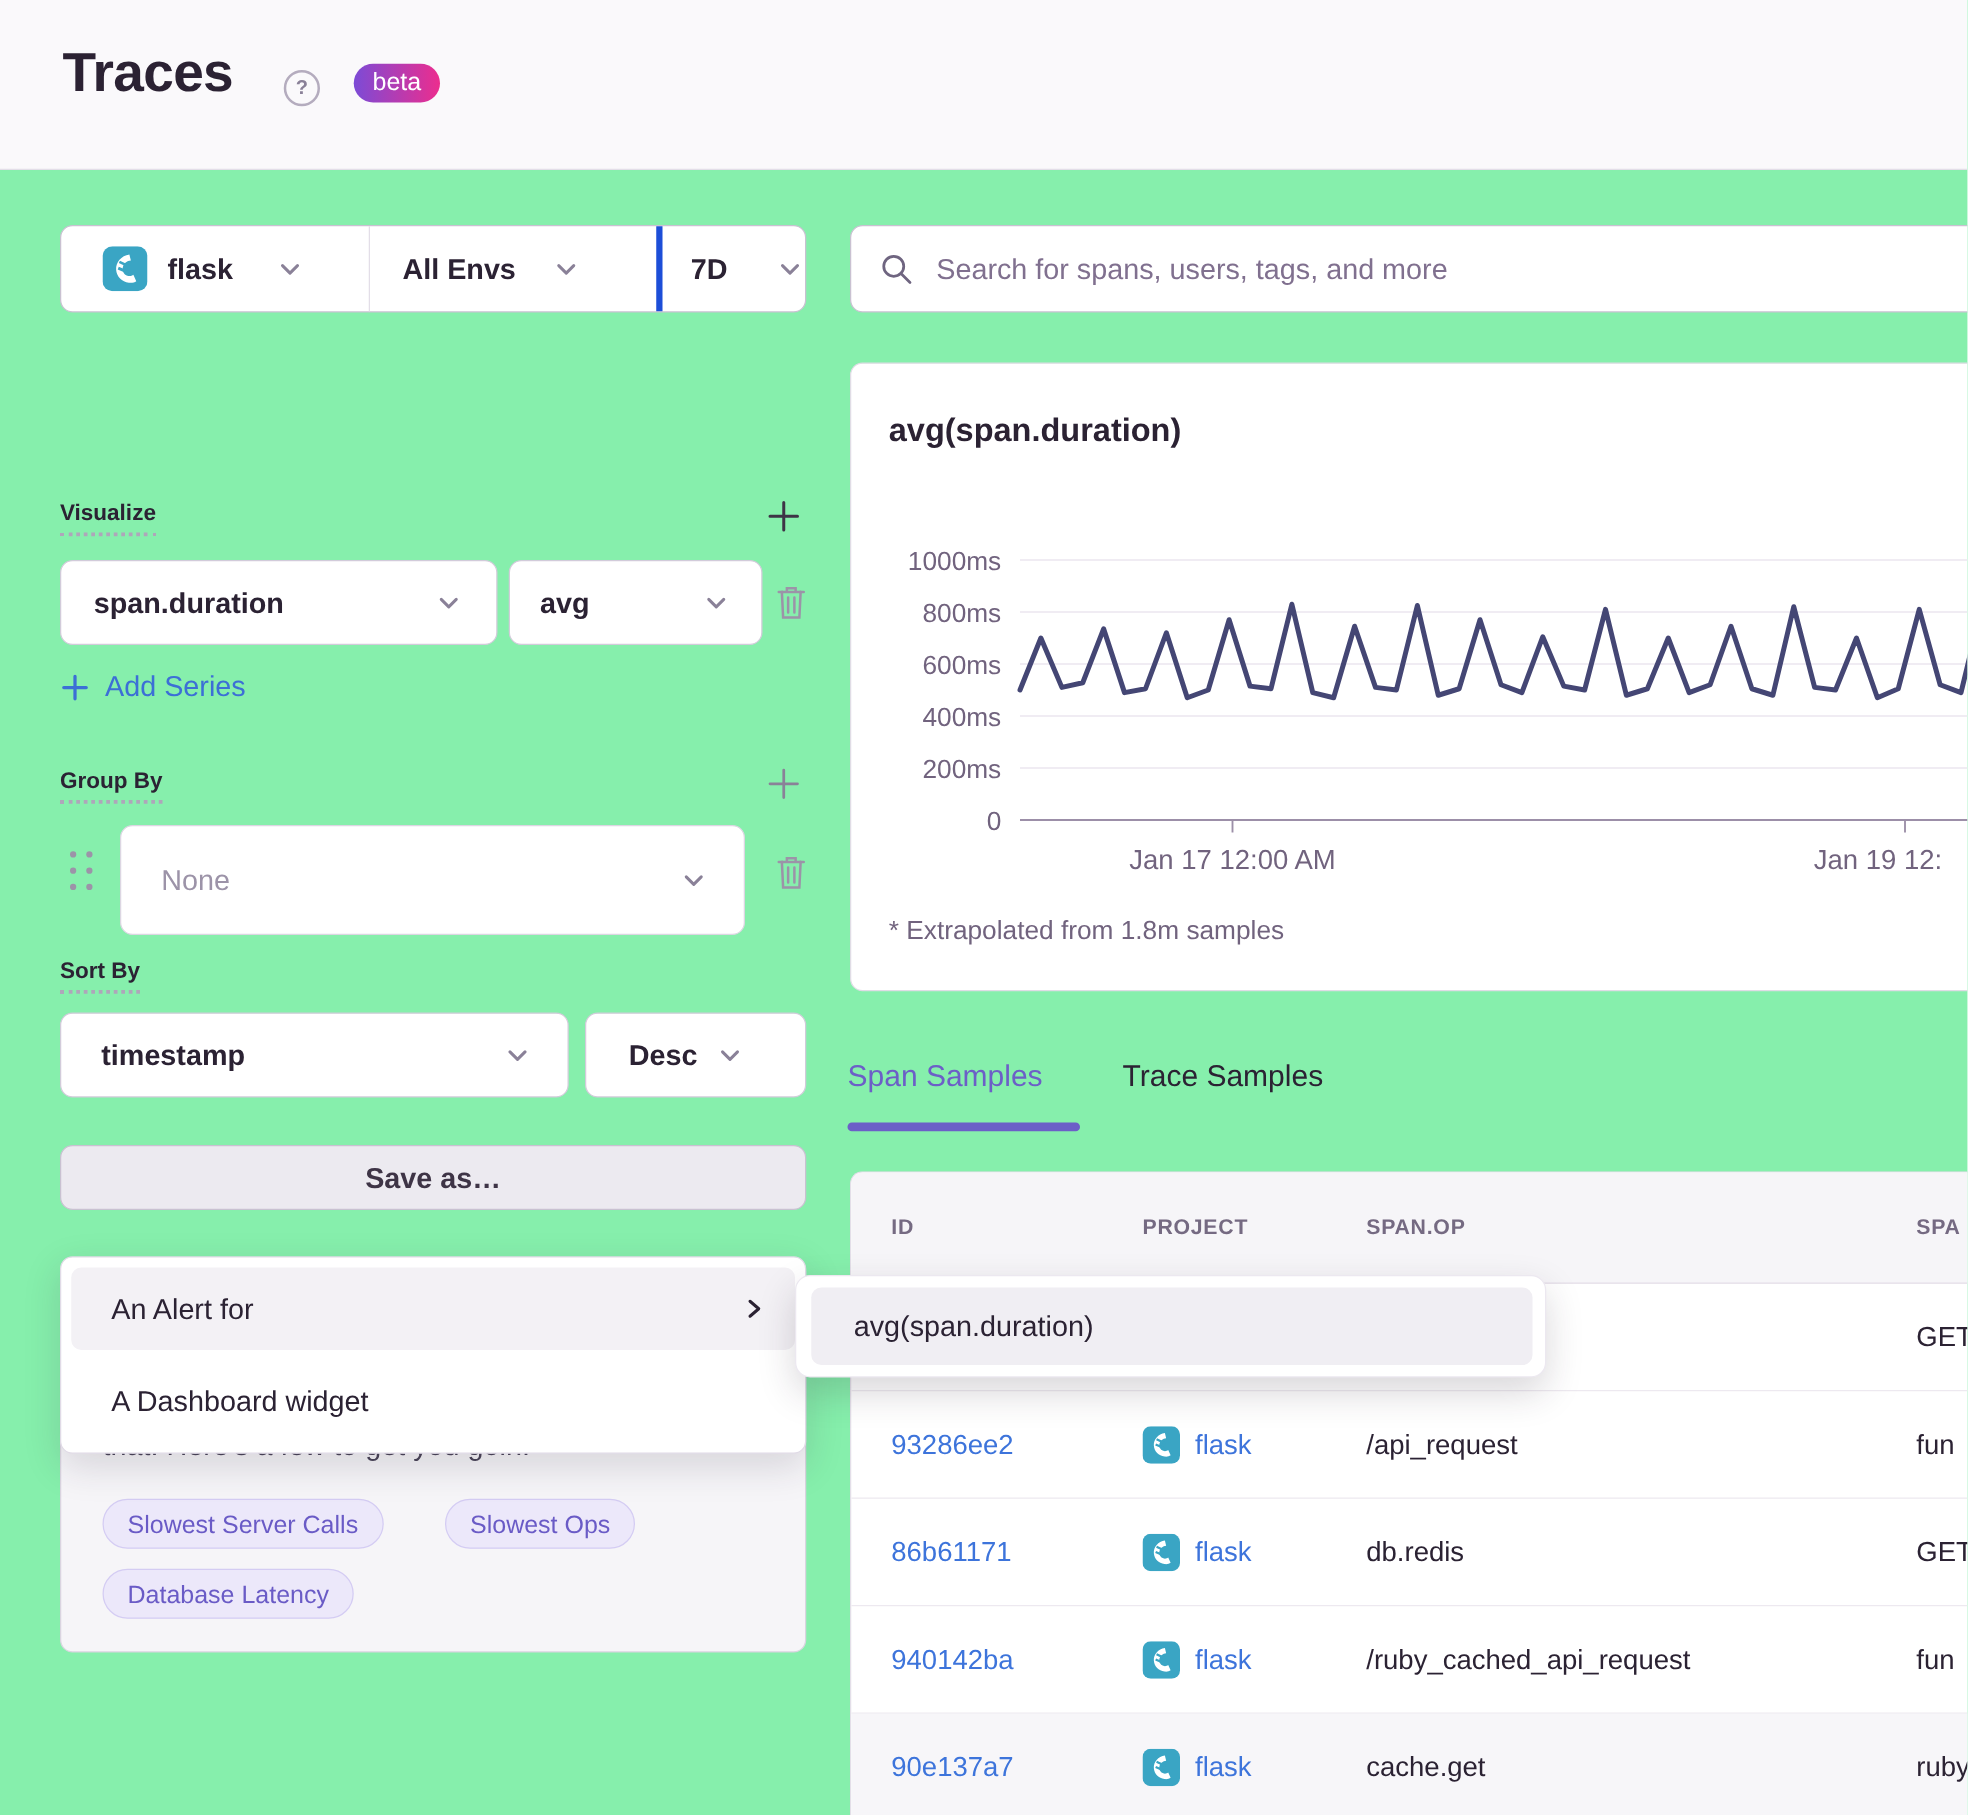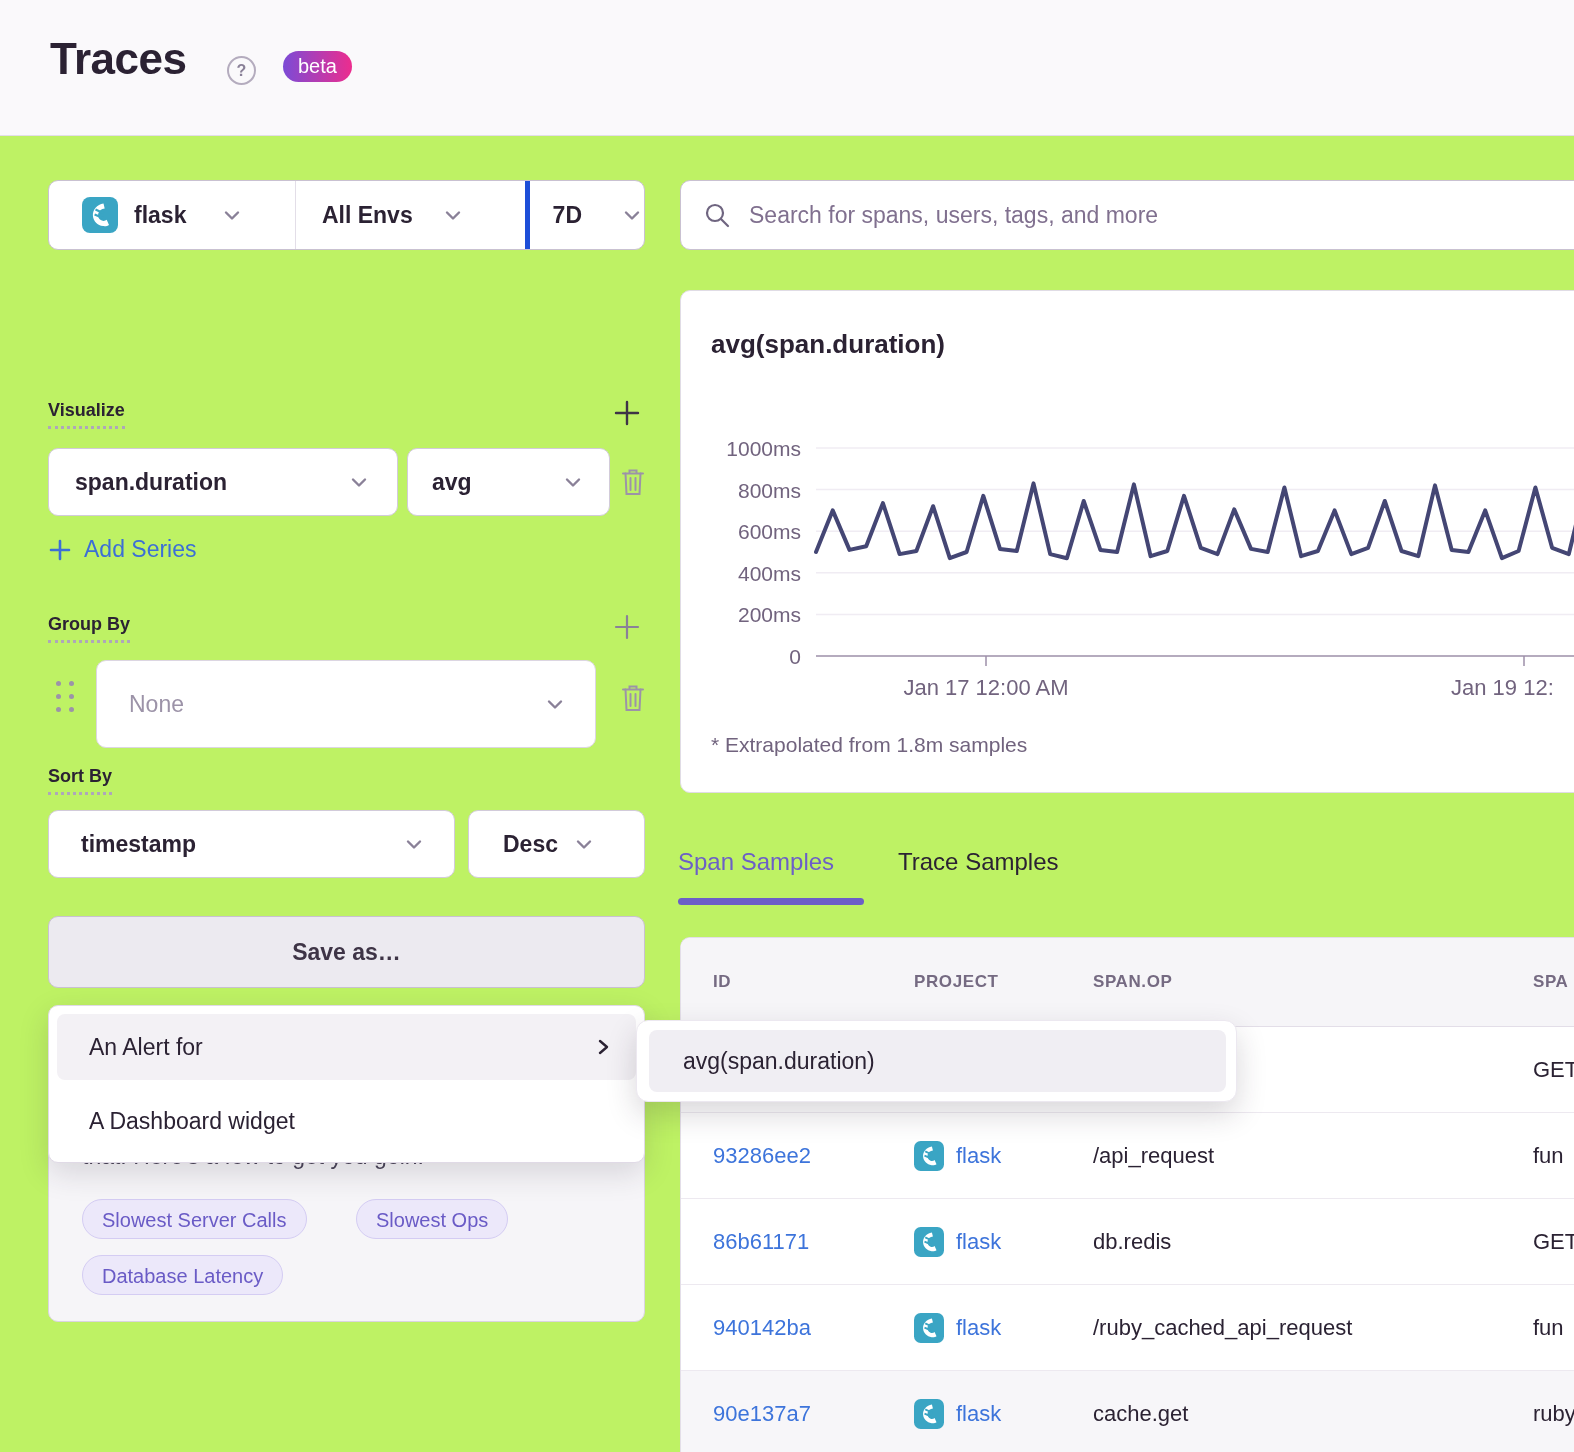--- a/index.html
+++ b/index.html
@@ -1,16 +1,16 @@
 <!DOCTYPE html>
 <html><head>
 <meta charset="utf-8">
 <style>
   html,body{margin:0;padding:0;background:#fff;}
-  .screen{position:relative;width:1574px;height:1452px;overflow:hidden;background:#bef264;
+  .screen{position:relative;width:1574px;height:1452px;overflow:hidden;background:#86efac;
     font-family:"Liberation Sans",sans-serif;color:#2B2233;}
   .abs{position:absolute;}
 
   
   .page-header{position:absolute;left:0;top:0;width:1574px;height:135px;background:#FAF9FB;border-bottom:1px solid #E3DEE8;}
   .page-title{position:absolute;left:50px;top:34px;font-size:44px;font-weight:bold;letter-spacing:-.5px;color:#2B2233;}
   .help-badge{position:absolute;left:227px;top:56px;width:25px;height:25px;border:2px solid #B4ACBE;border-radius:50%;
     font-size:16px;font-weight:bold;color:#8A8198;text-align:center;line-height:25px;}
   .beta-badge{position:absolute;left:283px;top:51px;height:31px;line-height:31px;padding:0 15px;border-radius:16px;
     background:linear-gradient(90deg,#7C4BD6,#EC2D8E);color:#fff;font-size:20px;}
@@ -44,21 +44,21 @@
   
   .plus-btn{position:absolute;width:30px;height:30px;}
   .trash-btn{position:absolute;width:34px;height:40px;display:flex;align-items:center;justify-content:center;}
   .add-series{position:absolute;left:48px;top:536px;display:flex;align-items:center;gap:12px;color:#3C6FD6;
     font-size:23px;cursor:pointer;}
   .drag-handle{position:absolute;left:52px;top:678px;width:26px;height:36px;display:grid;
     grid-template-columns:repeat(2,5px);grid-template-rows:repeat(3,5px);gap:8px;align-content:center;justify-content:center;}
   .drag-handle i{width:5px;height:5px;border-radius:50%;background:#9C93A8;}
 
   
-  .save-as{position:absolute;left:48px;top:916px;width:597px;height:72px;background:#ECEAF0;border:1px solid #C9C1D1;
+  .save-as{position:absolute;left:48px;top:916px;width:597px;height:52px;background:#ECEAF0;border:1px solid #C9C1D1;
     border-radius:10px;font-size:23px;font-weight:bold;color:#3E3446;display:flex;align-items:center;justify-content:center;box-sizing:border-box;}
   .getstarted-panel{position:absolute;left:48px;top:1008px;width:597px;height:314px;background:#F6F5F8;
     border:1px solid #DAD4E0;border-radius:10px;box-sizing:border-box;z-index:1;}
   .gs-text{position:absolute;left:82px;top:1143px;width:540px;font-size:23px;color:#4A4458;z-index:1;}
   .pill{position:absolute;height:40px;line-height:40px;padding:0 19px;border-radius:20px;background:#ECE8FA;
     border:1px solid #D4CCF3;color:#6A5BC6;font-size:20px;box-sizing:border-box;z-index:2;}
   .save-menu{position:absolute;left:48px;top:1005px;width:597px;height:158px;background:#fff;border:1px solid #E0DAE6;
     border-radius:10px;box-shadow:0 10px 30px rgba(43,34,51,.15);box-sizing:border-box;z-index:5;}
   .save-menu .mi{position:absolute;left:8px;width:579px;height:66px;display:flex;align-items:center;
     padding:0 24px 0 32px;border-radius:8px;font-size:23px;color:#2B2233;box-sizing:border-box;}

